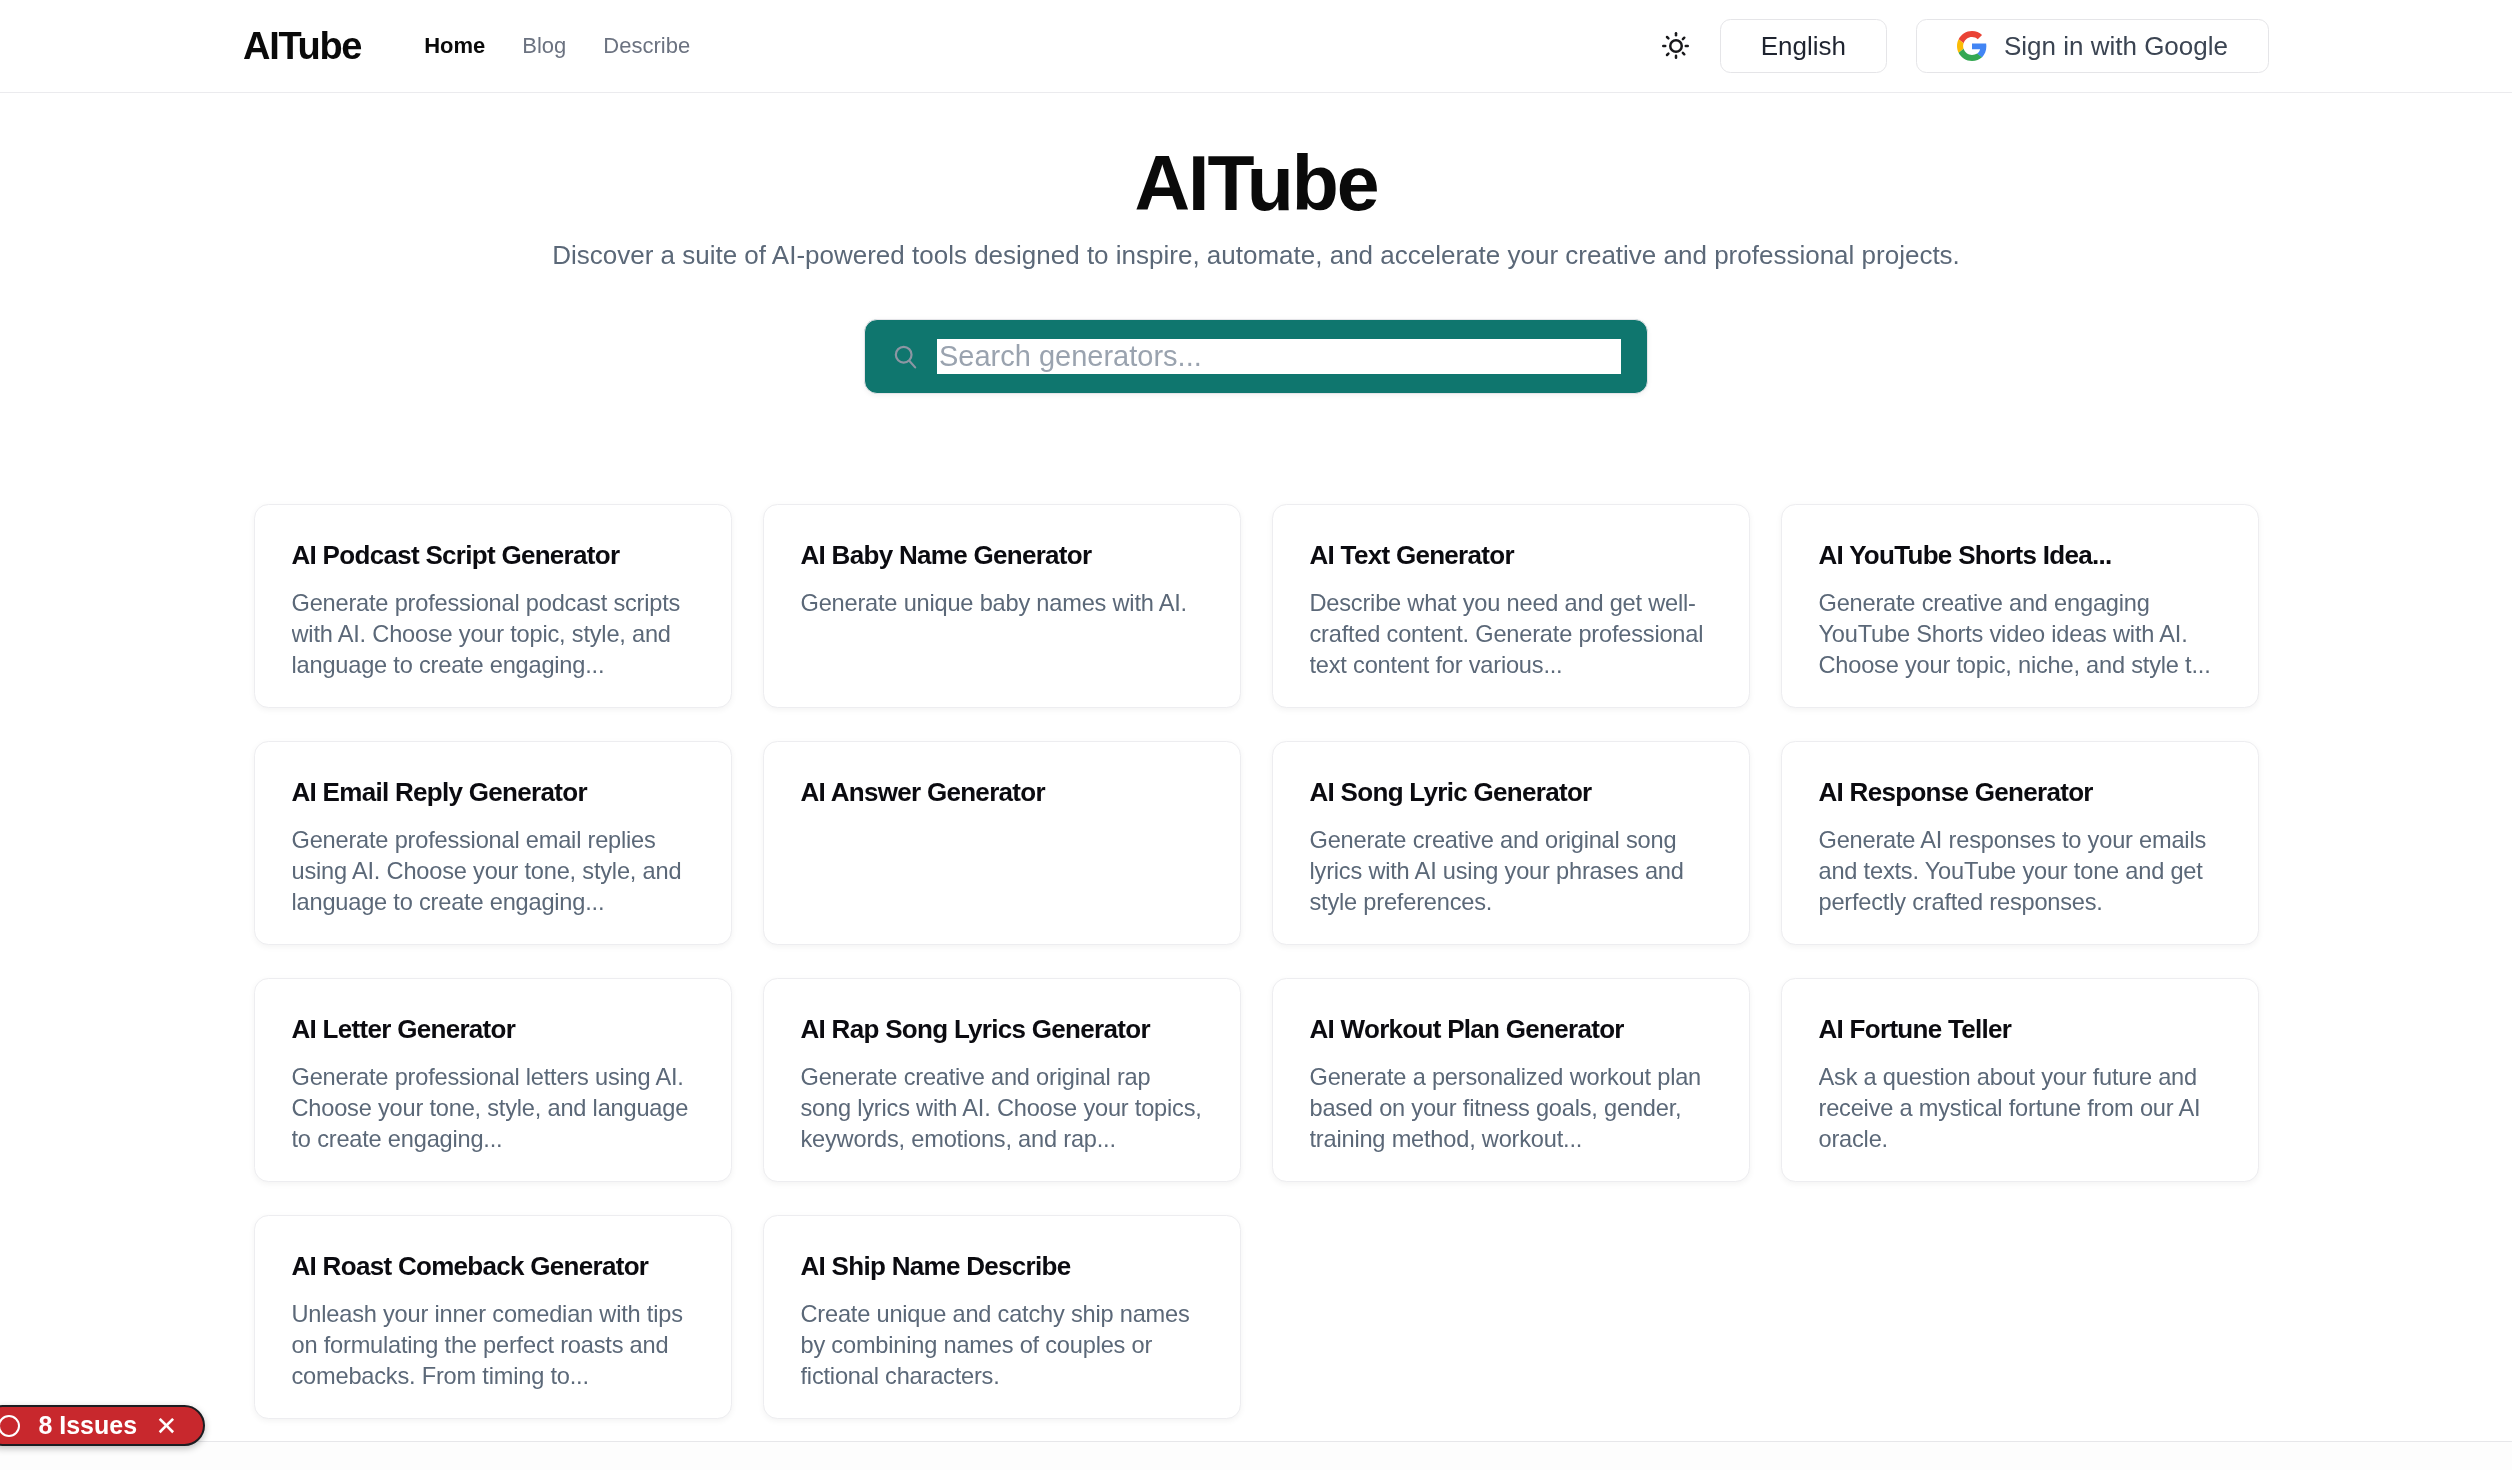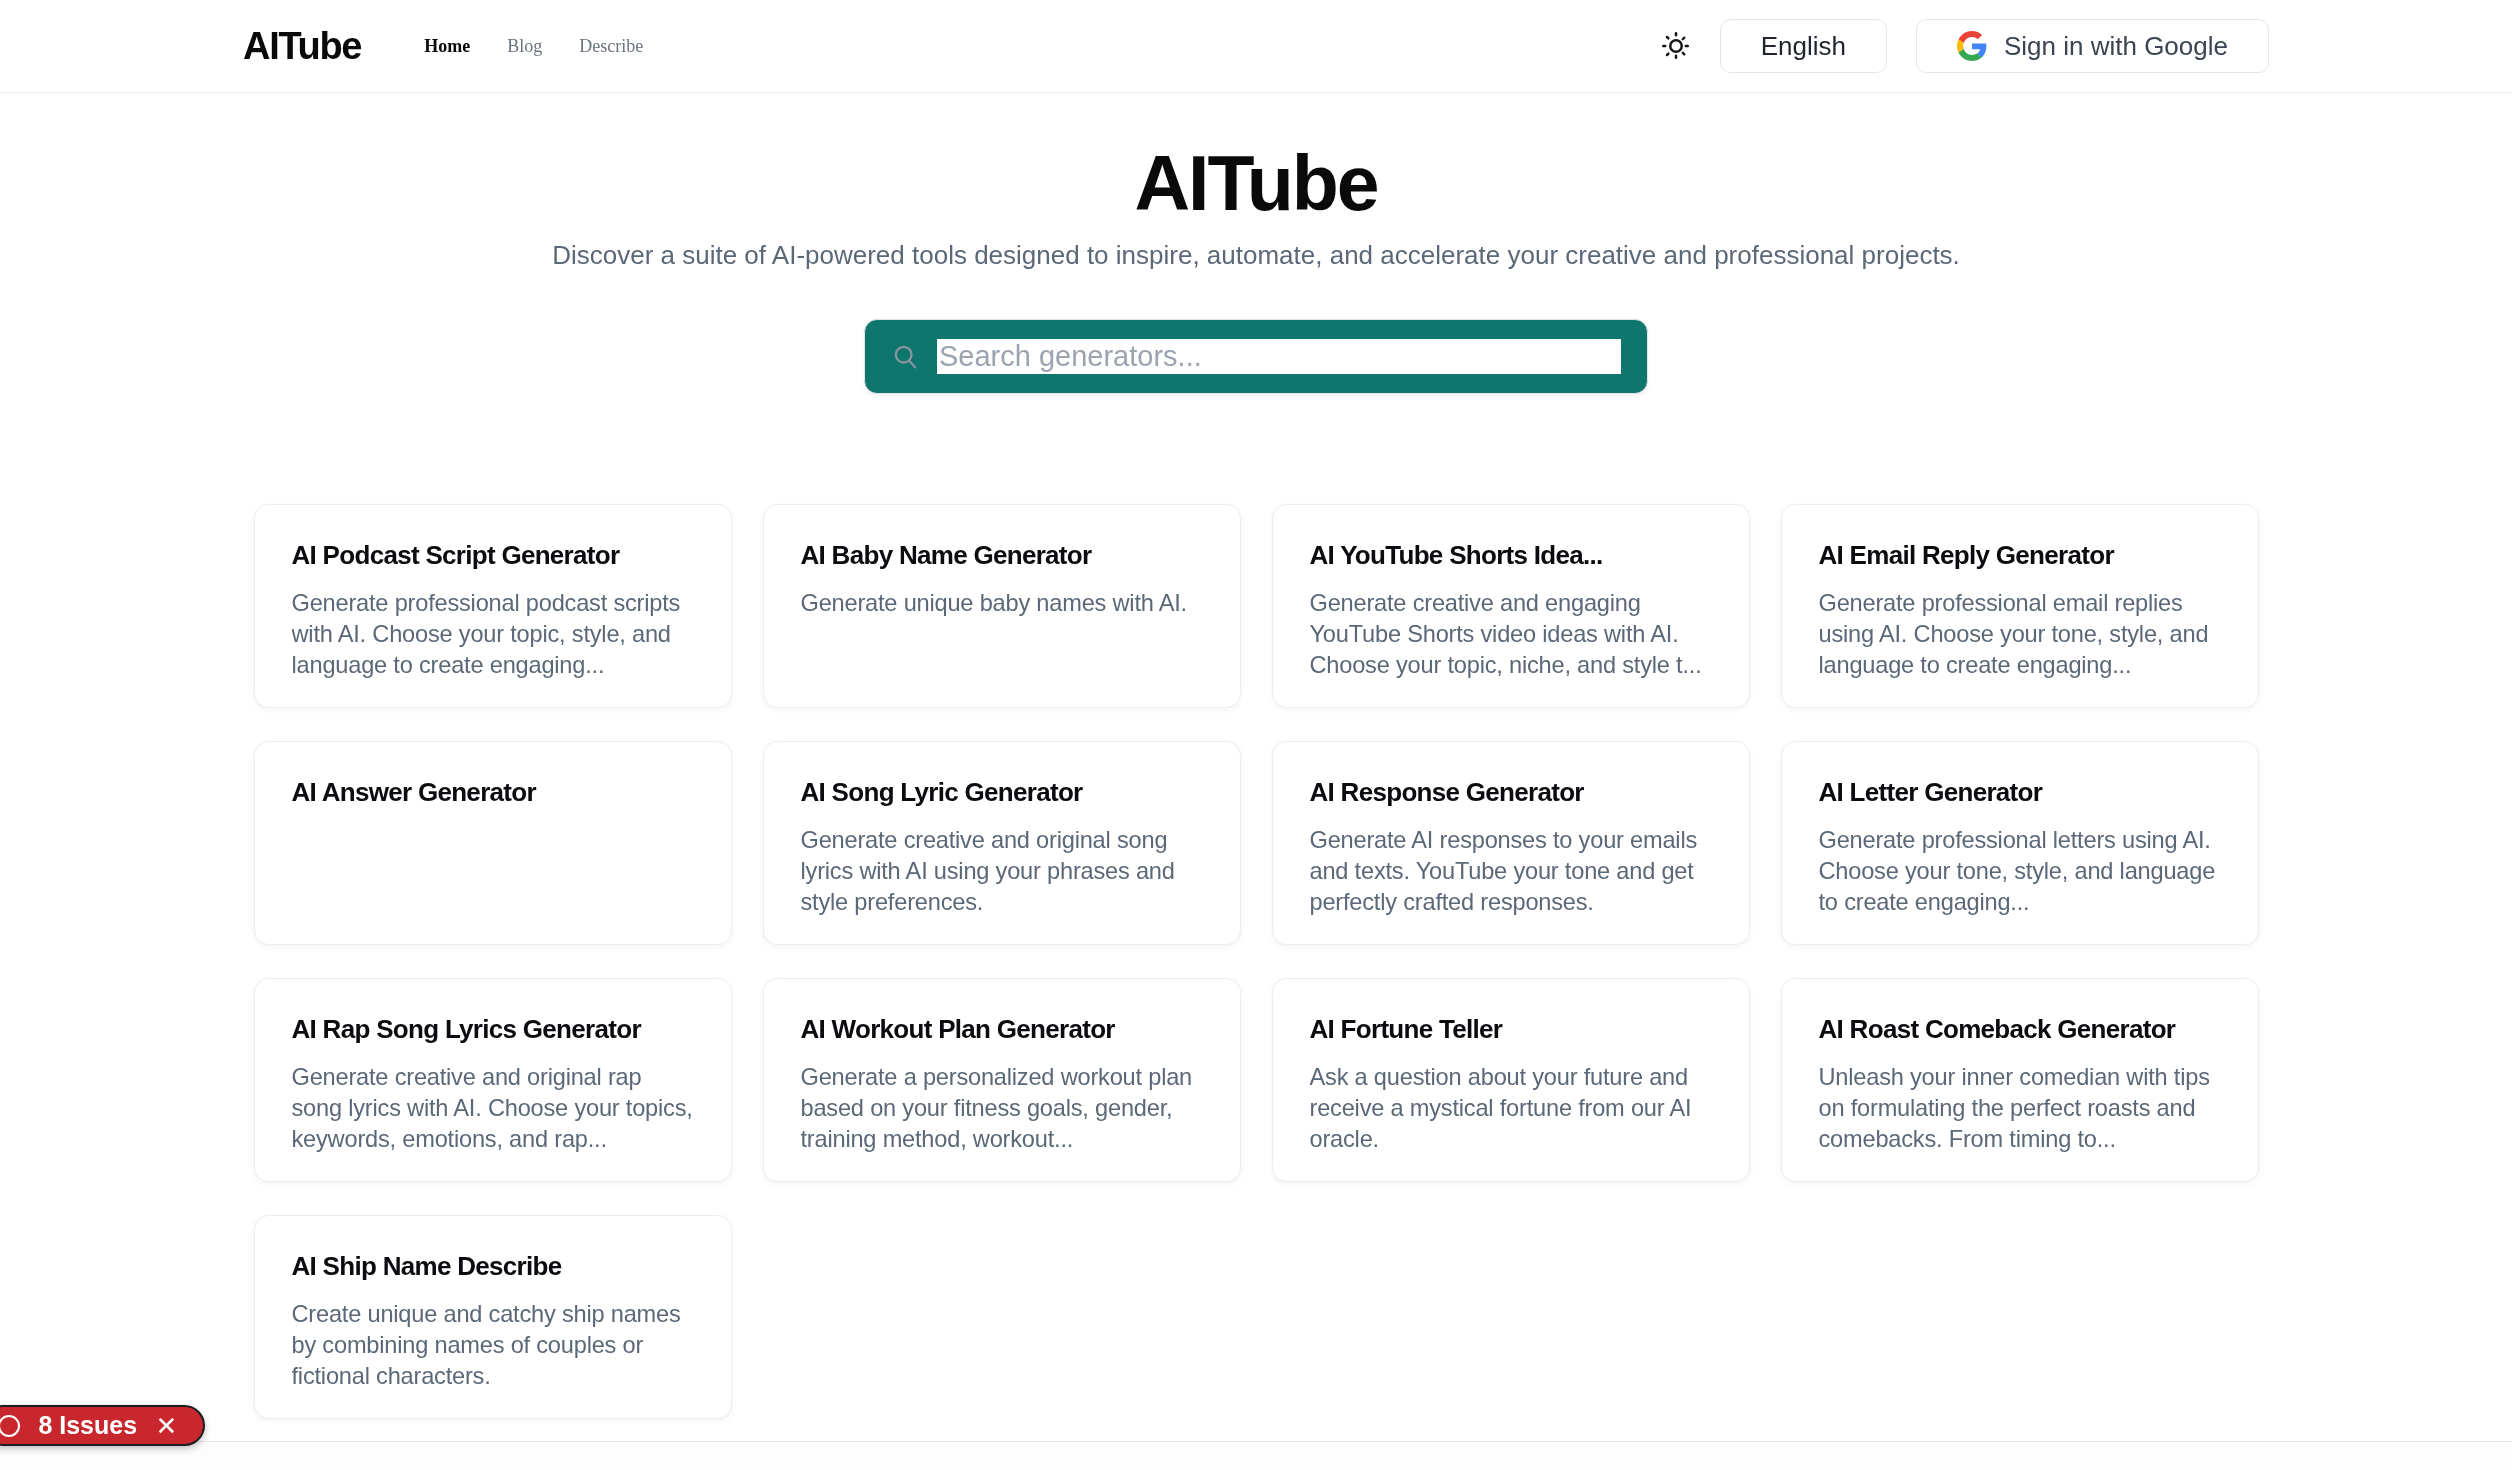--- a/index.html
+++ b/index.html
@@ -19,21 +19,21 @@
     padding: 0 243px;
     border-bottom: 1.3px solid #ebebee;
     background: #fff;
   }
   .logo {
     font-size: 38px; font-weight: 800; letter-spacing: -1.3px;
     color: #0a0a0a; cursor: pointer;
   }
   .nav { display: flex; align-items: center; gap: 37px; margin-left: 63px; }
   .nav a {
-    text-decoration: none; font-size: 18px; color: #6b7280; cursor: pointer; font-family: Liberation Serif, serif;
+    text-decoration: none; font-size: 22px; color: #6b7280; cursor: pointer;
   }
   .nav a.active { color: #0a0a0a; font-weight: 700; }
   .header-right { margin-left: auto; display: flex; align-items: center; gap: 29px; }
   .icon-btn { background: none; border: none; padding: 0; cursor: pointer; display: flex; }
   .pill-btn {
     display: flex; align-items: center; gap: 17px;
     height: 54px; padding: 0 40px;
     background: #fff; border: 1.3px solid #e5e5e8; border-radius: 10.5px;
     font-size: 26px; color: #1f2430; cursor: pointer;
     font-family: "Liberation Sans", sans-serif;
@@ -178,20 +178,24 @@
   <div class="card">
     <h3>AI Podcast Script Generator</h3>
     <p>Generate professional podcast scripts with AI. Choose your topic, style, and language to create engaging...</p>
   </div>
 
   <div class="card">
     <h3>AI Baby Name Generator</h3>
     <p>Generate unique baby names with AI.</p>
   </div>
 
+  <div class="card">
+    <h3>AI Text Generator</h3>
+    <p>Describe what you need and get well-crafted content. Generate professional text content for various...</p>
+  </div>
 
   <div class="card">
     <h3>AI YouTube Shorts Idea...</h3>
     <p>Generate creative and engaging YouTube Shorts video ideas with AI. Choose your topic, niche, and style t...</p>
   </div>
 
   <div class="card">
     <h3>AI Email Reply Generator</h3>
     <p>Generate professional email replies using AI. Choose your tone, style, and language to create engaging...</p>
   </div>

